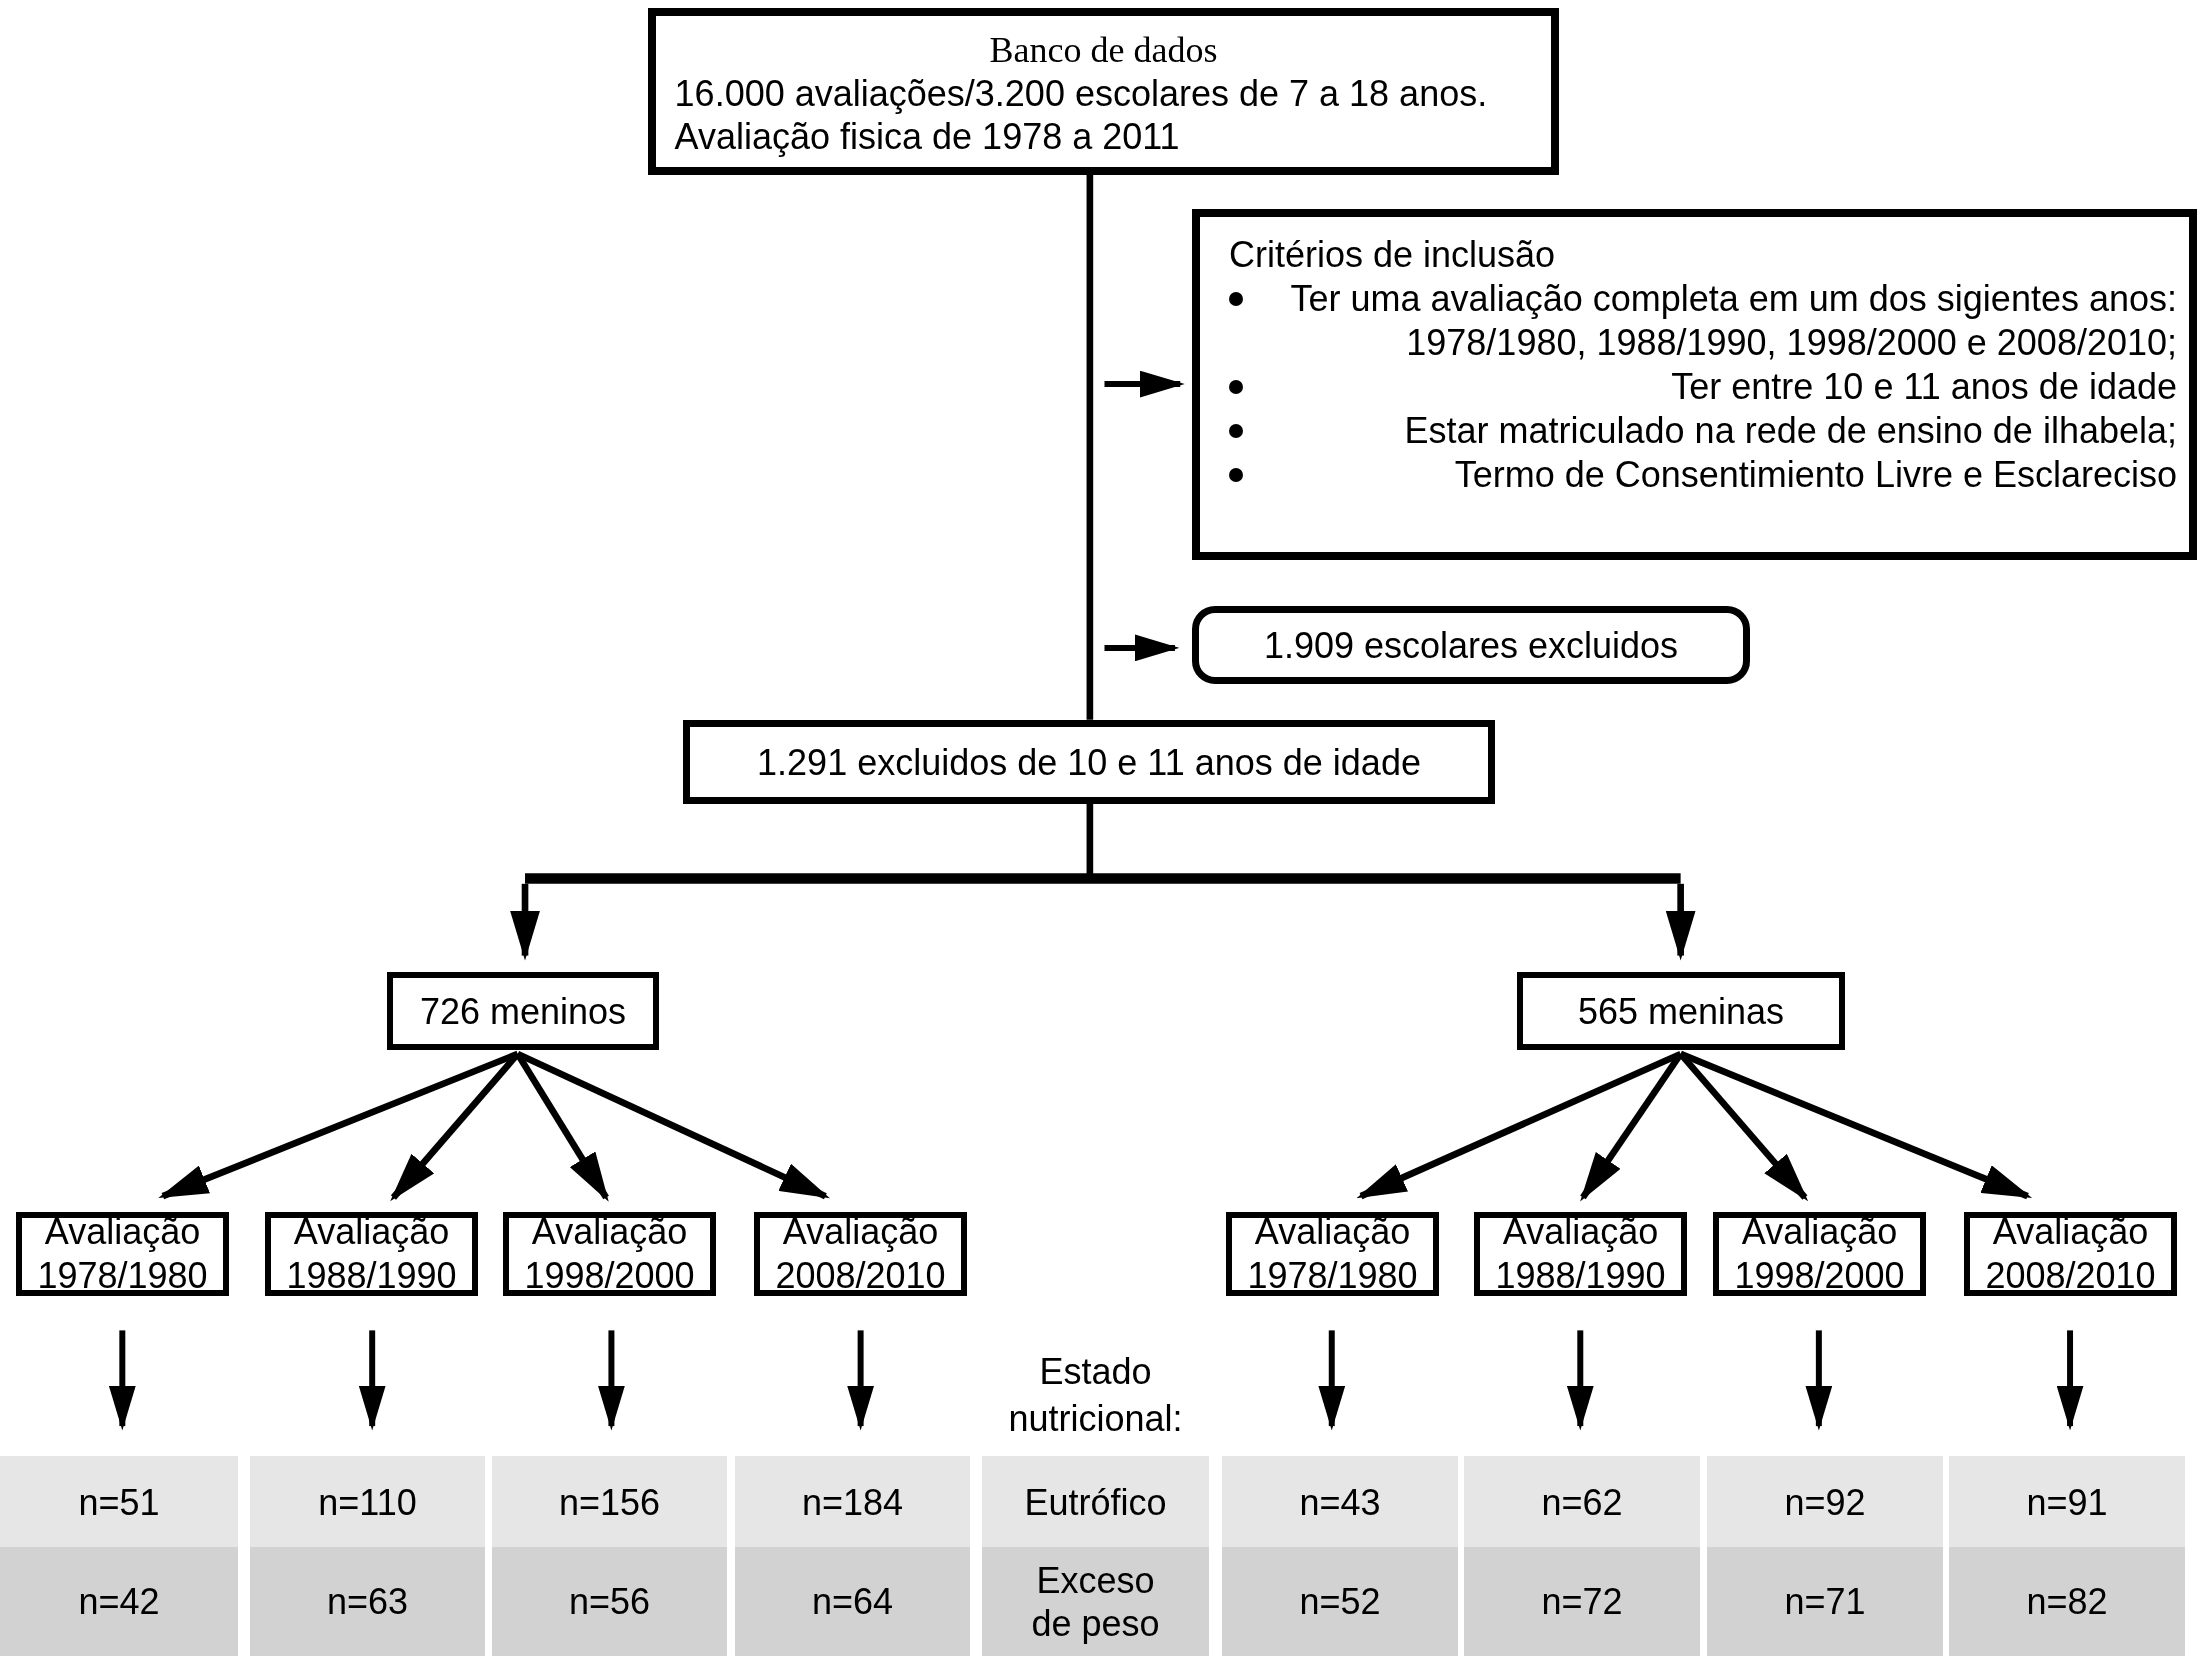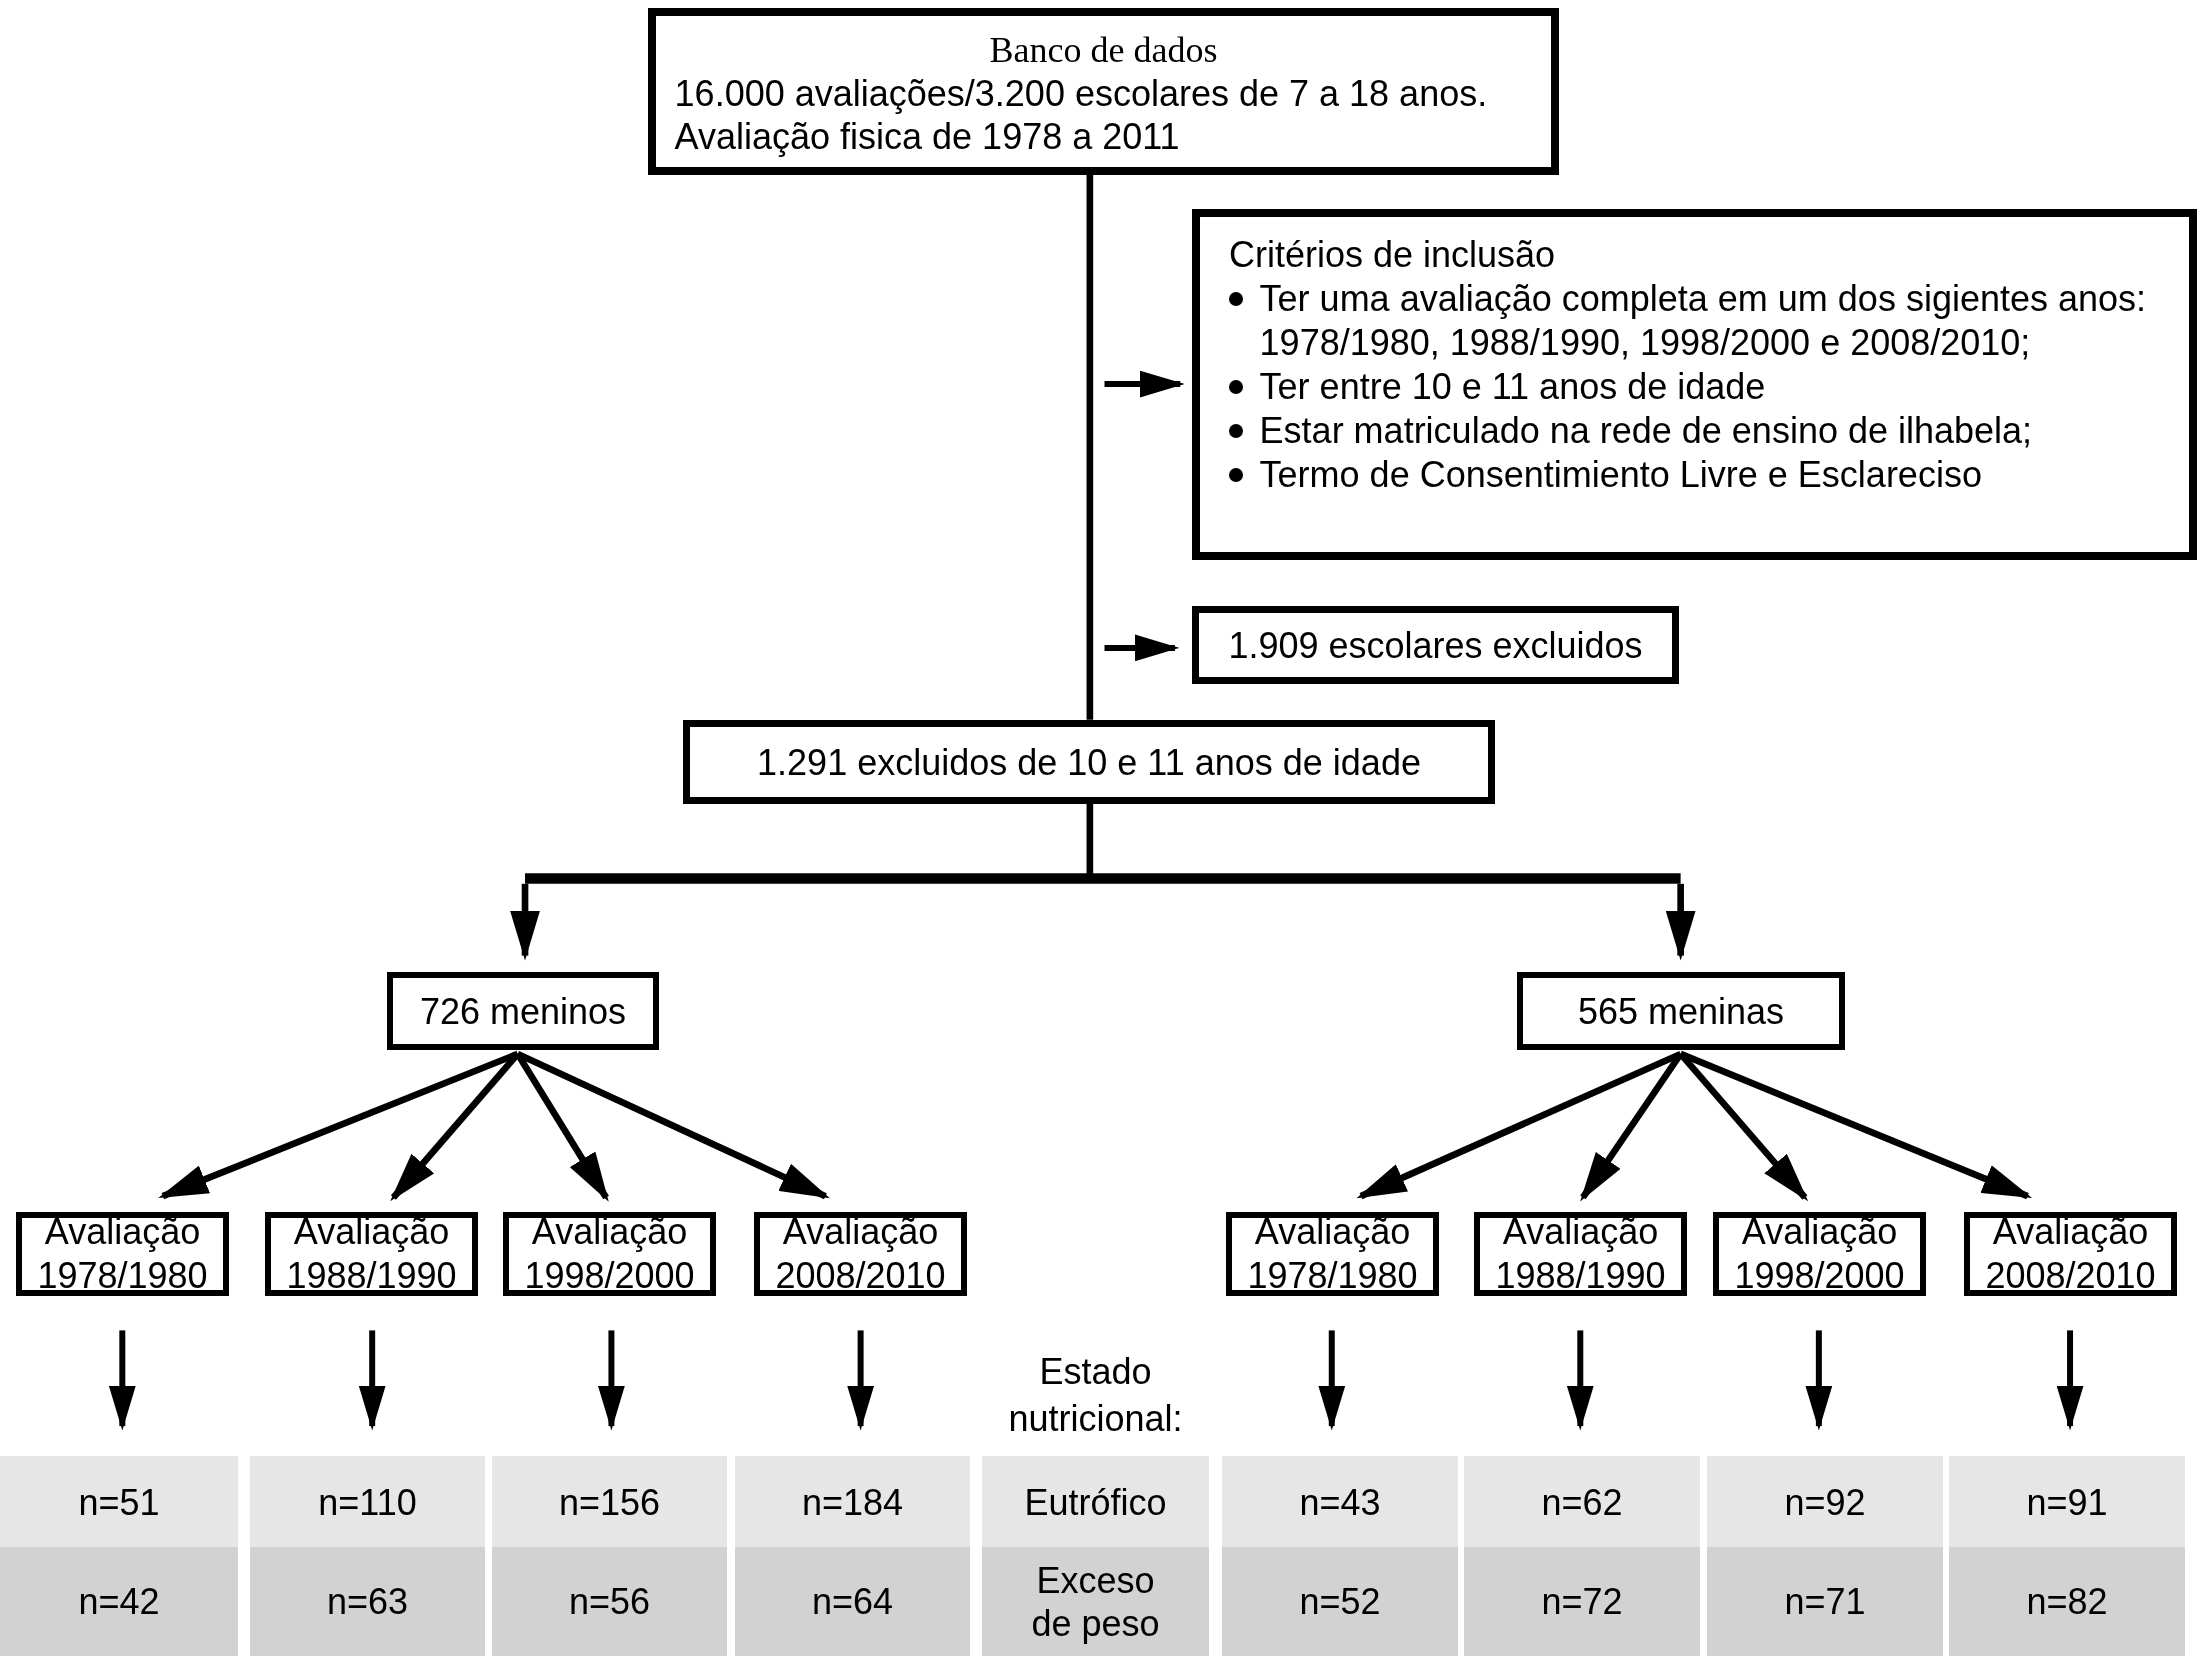--- a/index.html
+++ b/index.html
@@ -14,23 +14,23 @@
           display:block;text-align:left;padding-top:13.3px;white-space:nowrap;}
   #topbox .tb-center{text-align:center;font-family:Liberation Serif, serif;}
   #topbox .tb-line{padding-left:18.6px;}
   
   #criteriabox{left:1192px;top:209px;width:1005px;height:351px;border-width:8px;
                display:block;text-align:left;padding:16px 12px 12px 29px;
                font-size:36px;line-height:44px;white-space:normal;}
   .bullet{display:flex;align-items:flex-start;}
   .bullet::before{content:"";flex:none;width:14px;height:14px;border-radius:50%;
                   background:#000;margin:15.3px 16.6px 0 0;}
-  .bullet .btxt{flex:1;}
+  .bullet .btxt{flex:1;text-align:right;}
   
-  #box1909{left:1192px;top:606px;width:487px;height:78px;}
+  #box1909{left:1192px;top:606px;width:558px;height:78px;border-radius:23px;}
   #box1291{left:683px;top:720px;width:812px;height:84px;}
   #boysbox{left:354px;top:972px;width:272px;height:78px;border-width:6.6px;margin-left:33px;}
   #girlsbox{left:1517px;top:972px;width:328px;height:78px;border-width:6.6px;}
   
   .evalbox{top:1212px;width:213px;height:84px;border-width:6.6px;flex-direction:column;line-height:44px;}
   
   .cell{position:absolute;z-index:1;display:flex;align-items:center;justify-content:center;
         text-align:center;font-size:36px;line-height:43px;}
   .r1{top:1456px;height:92px;background:#e6e6e6;}
   .r2{top:1547px;height:109px;background:#d2d2d2;}

